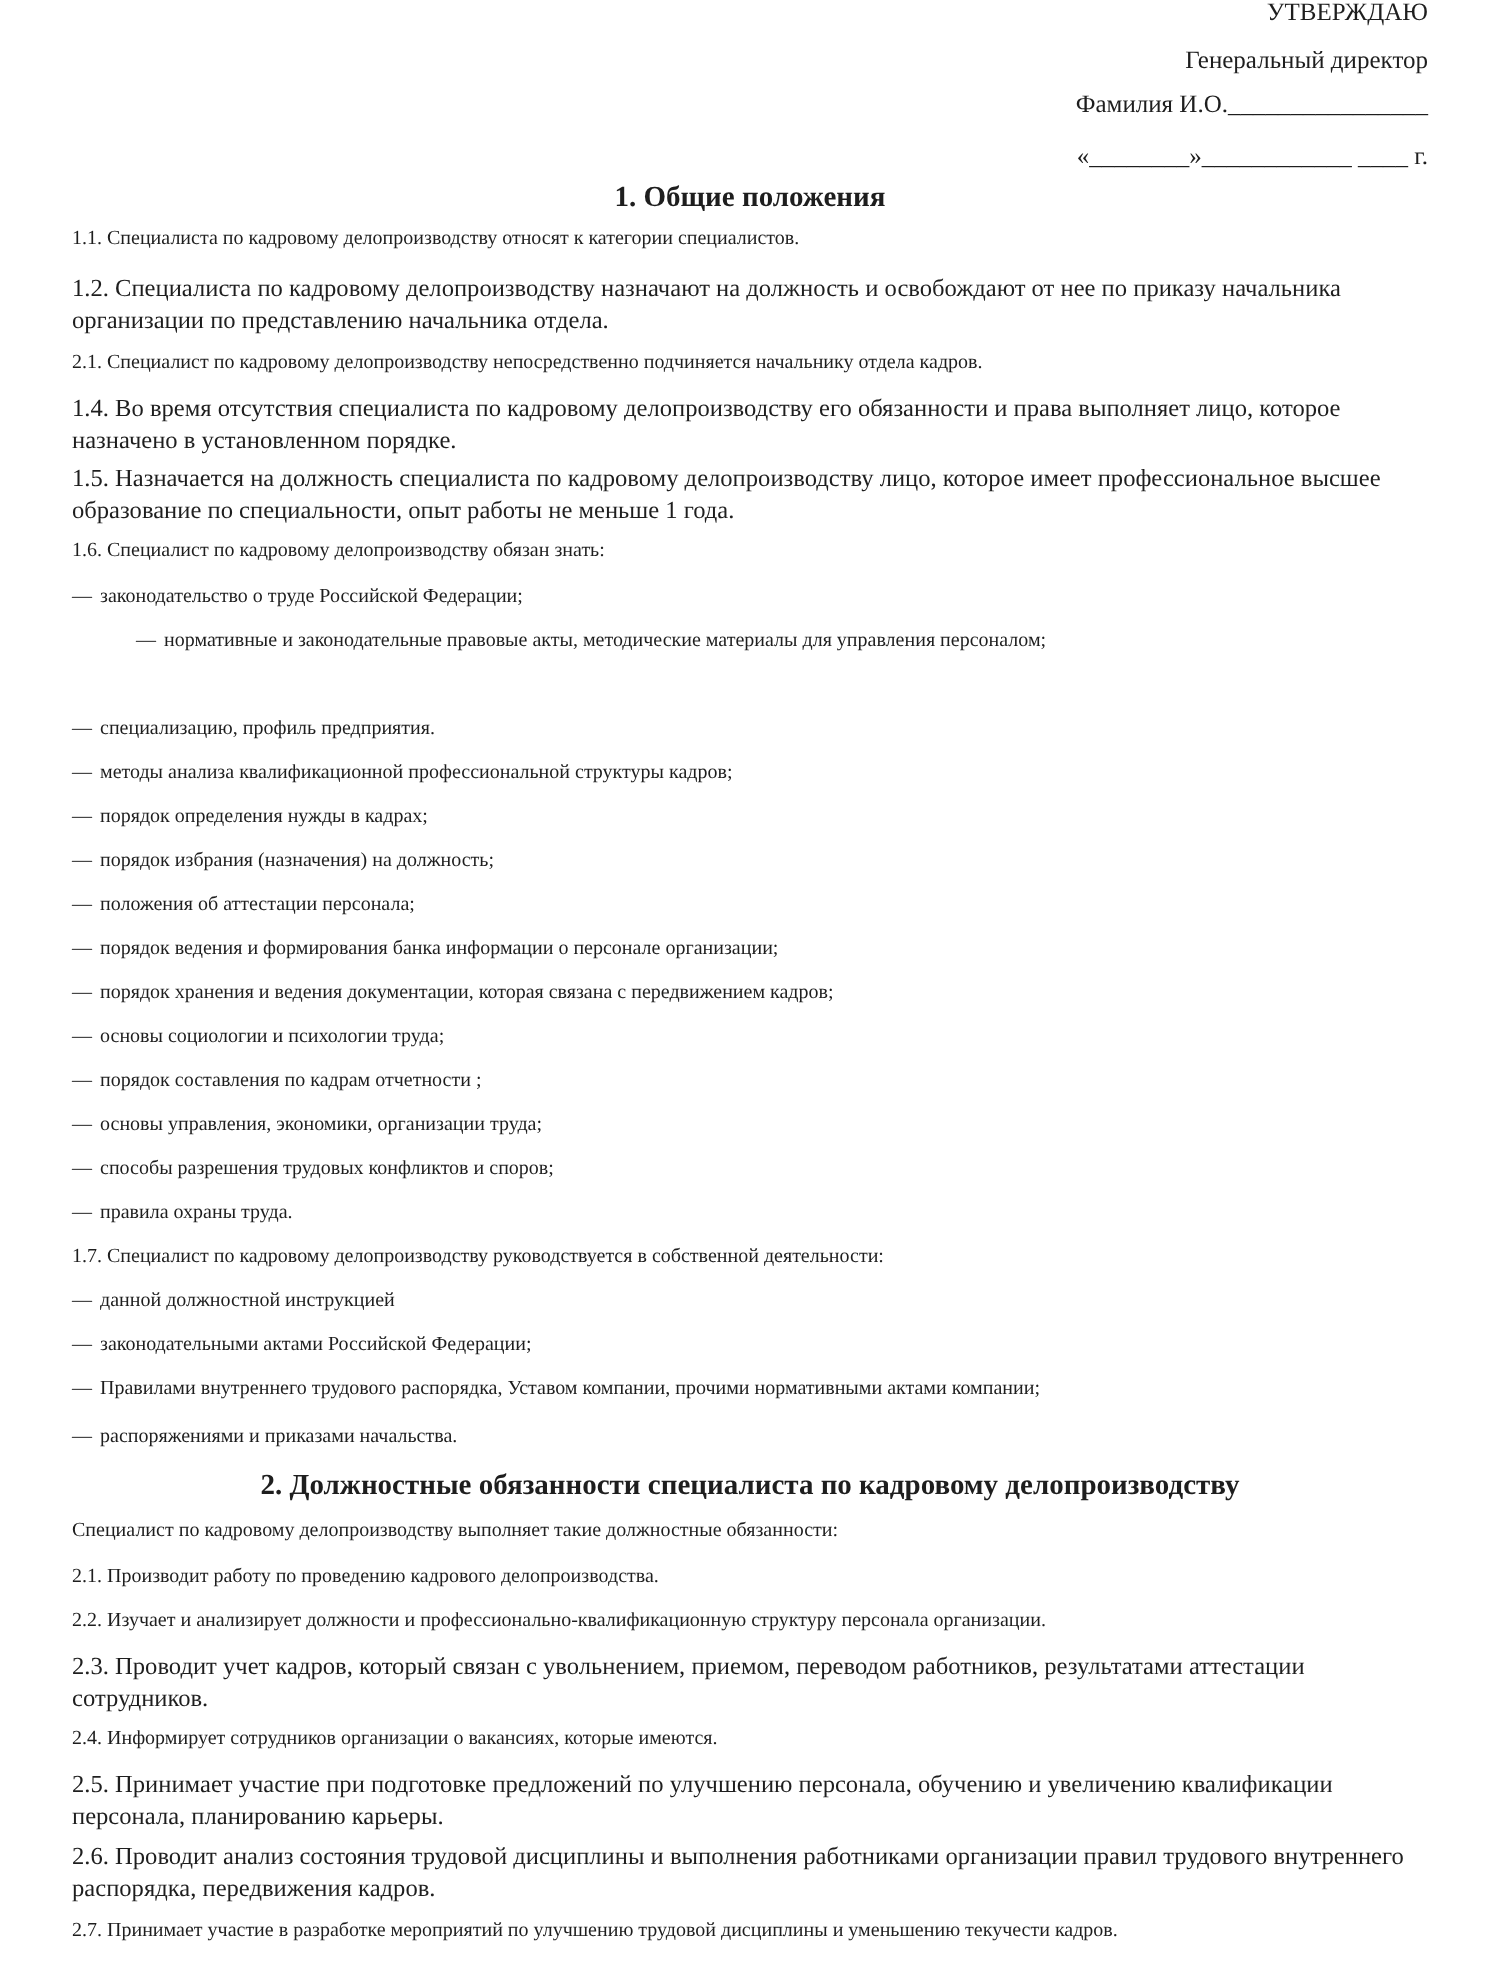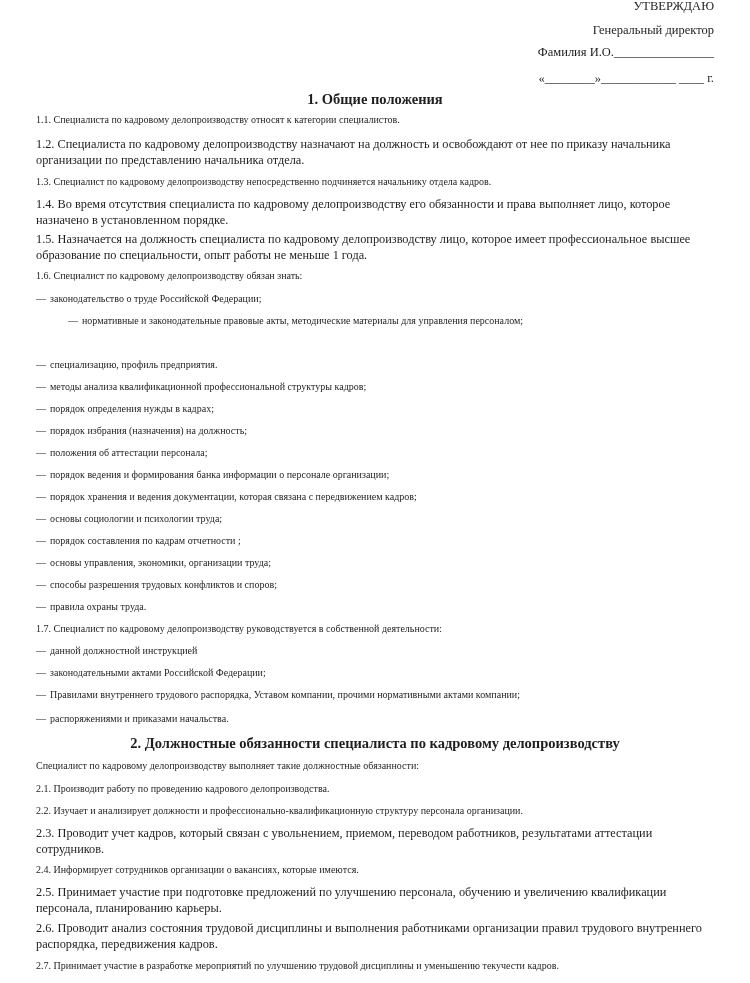--- a/index.html
+++ b/index.html
@@ -65,21 +65,21 @@
     <div style="line-height:14px;margin-top:-1px;">УТВЕРЖДАЮ</div>
     <div style="margin-top:6px;">Генеральный директор</div>
     <div>Фамилия И.О.________________</div>
     <div style="margin-top:4px;">«________»____________ ____ г.</div>
   </div>
 
   <div class="h1" style="top:90px;">1. Общие положения</div>
 
   <div class="line" style="top:112px;">1.1. Специалиста по кадровому делопроизводству относят к категории специалистов.</div>
   <div class="para" style="top:136px;">1.2. Специалиста по кадровому делопроизводству назначают на должность и освобождают от нее по приказу начальника организации по представлению начальника отдела.</div>
-  <div class="line" style="top:174px;">1.3. Специалист по кадровому делопроизводству непосредственно подчиняется начальнику отдела кадров.</div>
+  <div class="line" style="top:174px;">2.1. Специалист по кадровому делопроизводству непосредственно подчиняется начальнику отдела кадров.</div>
   <div class="para" style="top:196px;">1.4. Во время отсутствия специалиста по кадровому делопроизводству его обязанности и права выполняет лицо, которое назначено в установленном порядке.</div>
   <div class="para" style="top:231px;">1.5. Назначается на должность специалиста по кадровому делопроизводству лицо, которое имеет профессиональное  высшее образование по специальности, опыт работы не меньше 1 года.</div>
   <div class="line" style="top:268px;">1.6. Специалист по кадровому делопроизводству обязан знать:</div>
 
   <div class="line" style="top:291px;"><span class="dash">—</span><span>законодательство о труде Российской Федерации;</span></div>
   <div class="line" style="top:313px;margin-left:32px;"><span class="dash">—</span><span>нормативные и законодательные правовые акты, методические материалы для управления персоналом;</span></div>
   <div class="line" style="top:357px;"><span class="dash">—</span><span>специализацию, профиль предприятия.</span></div>
   <div class="line" style="top:379px;"><span class="dash">—</span><span>методы анализа квалификационной профессиональной структуры кадров;</span></div>
   <div class="line" style="top:401px;"><span class="dash">—</span><span>порядок определения нужды в кадрах;</span></div>
   <div class="line" style="top:423px;"><span class="dash">—</span><span>порядок избрания (назначения) на должность;</span></div>

